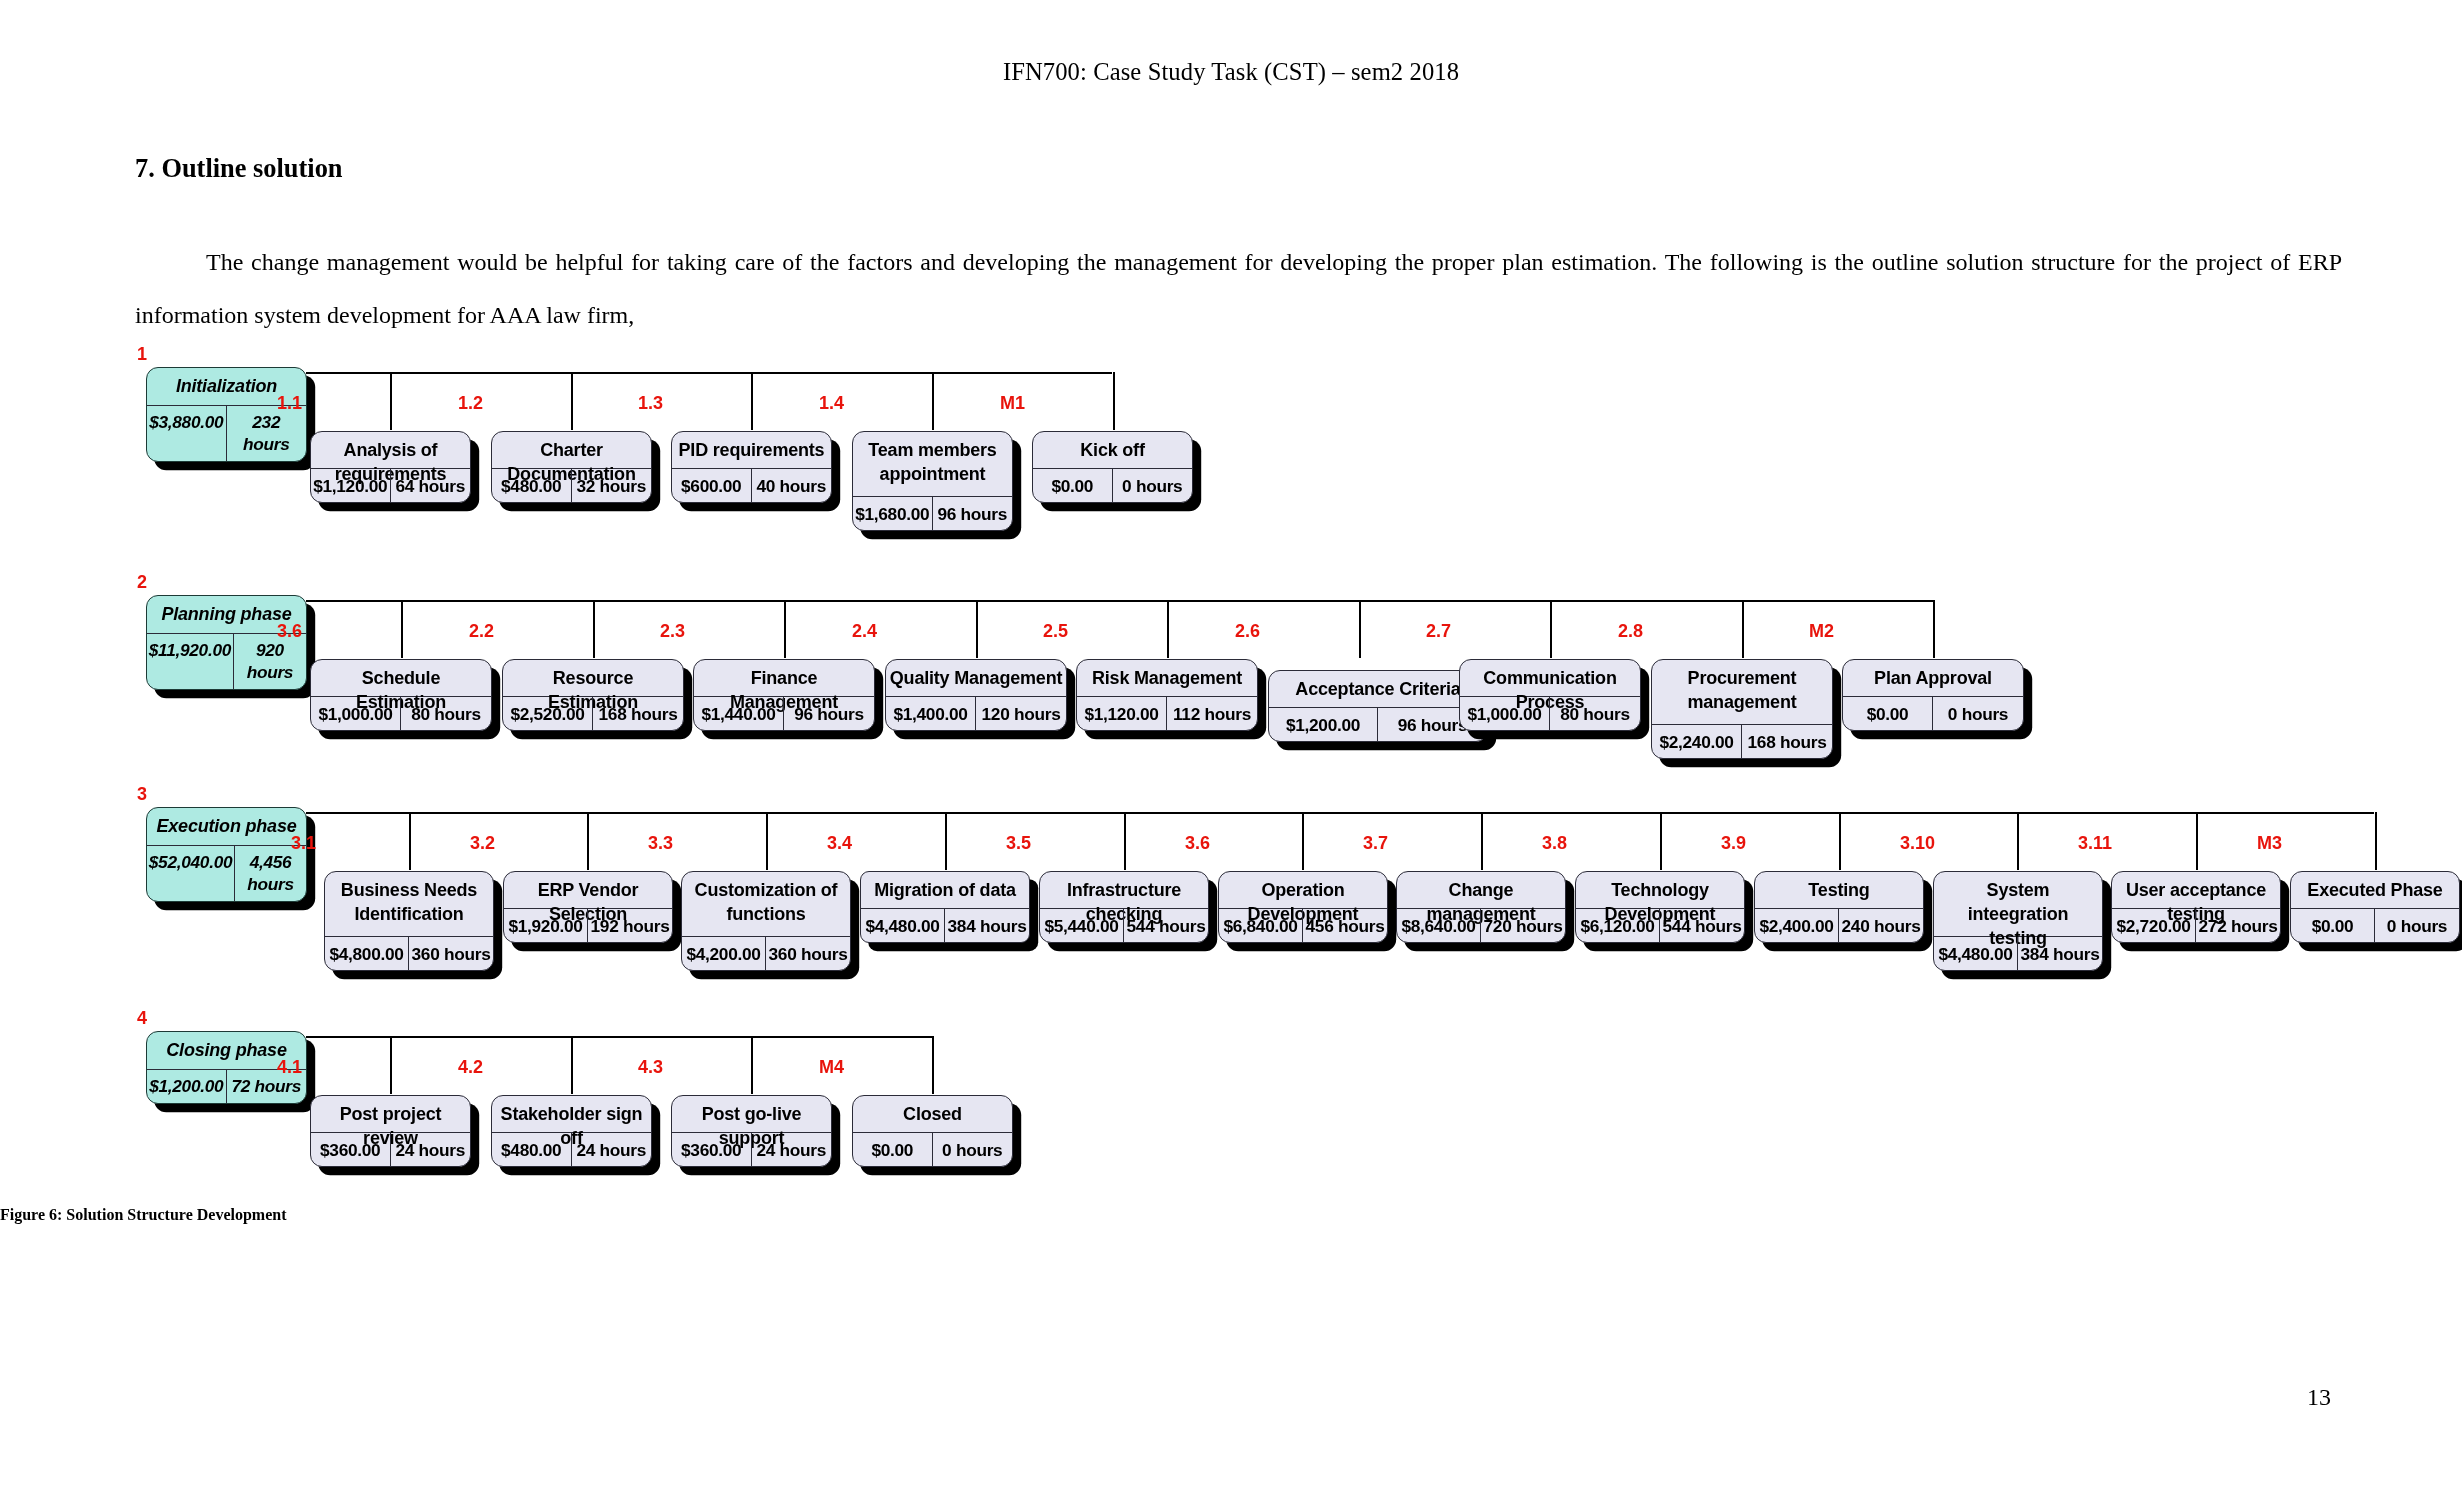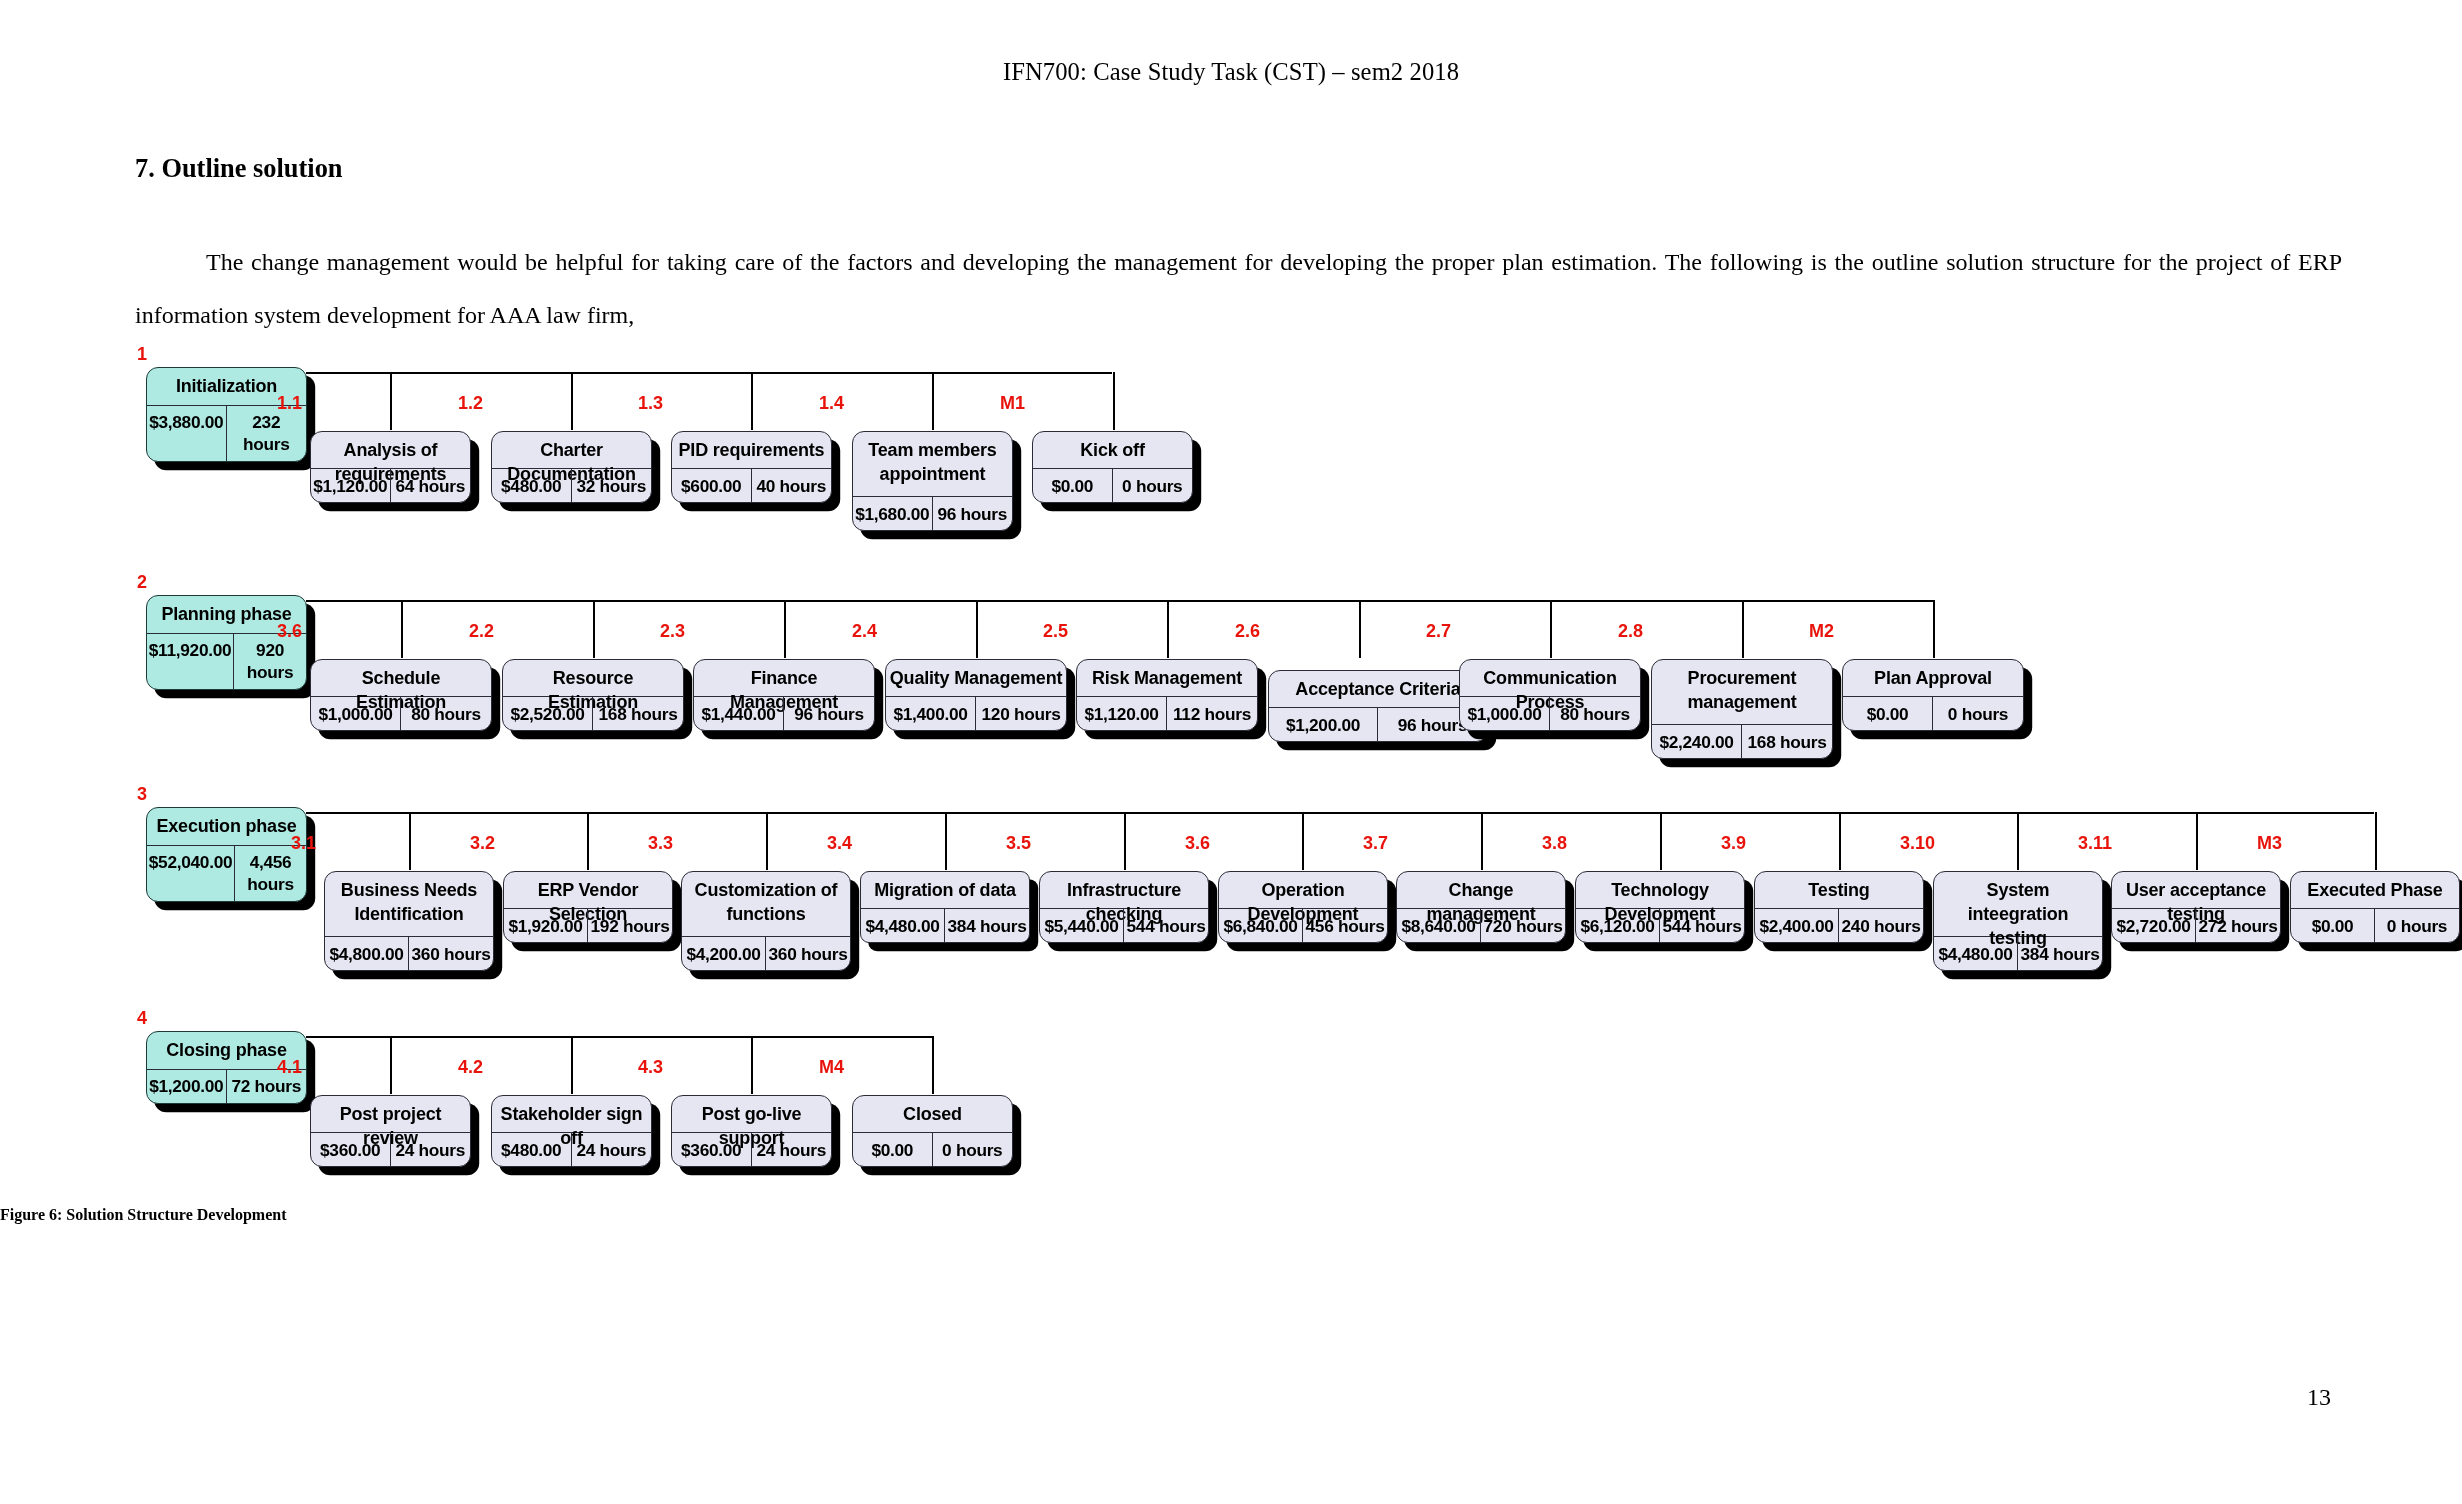--- a/index.html
+++ b/index.html
@@ -96,20 +96,21 @@
     border: 1.4px solid #2b2b38;
     border-radius: 12px;
     background: #e6e6f2;
     box-shadow: 8.2px 8.2px 0 0 #000000;
     overflow: hidden;
     z-index: 3;
   }
   .node.phase {
     background: #aeeae2;
     border-color: #1d3a36;
+    font-style: italic;
   }
   .node .node-title {
     box-sizing: border-box;
     width: 100%;
     text-align: center;
     font-family: "Liberation Sans", "DejaVu Sans", sans-serif;
     font-weight: bold;
     font-size: 18px;
     line-height: 24px;
     padding: 6.4px 3.6px 6.4px 3.6px;

